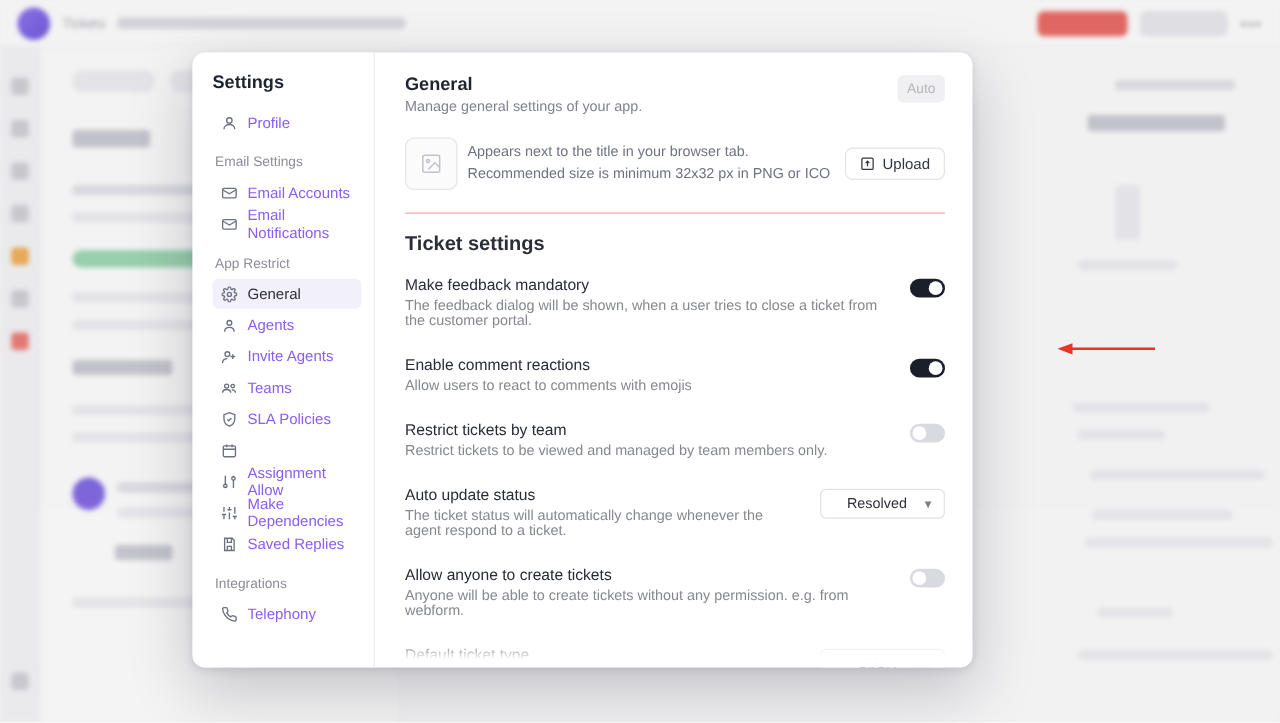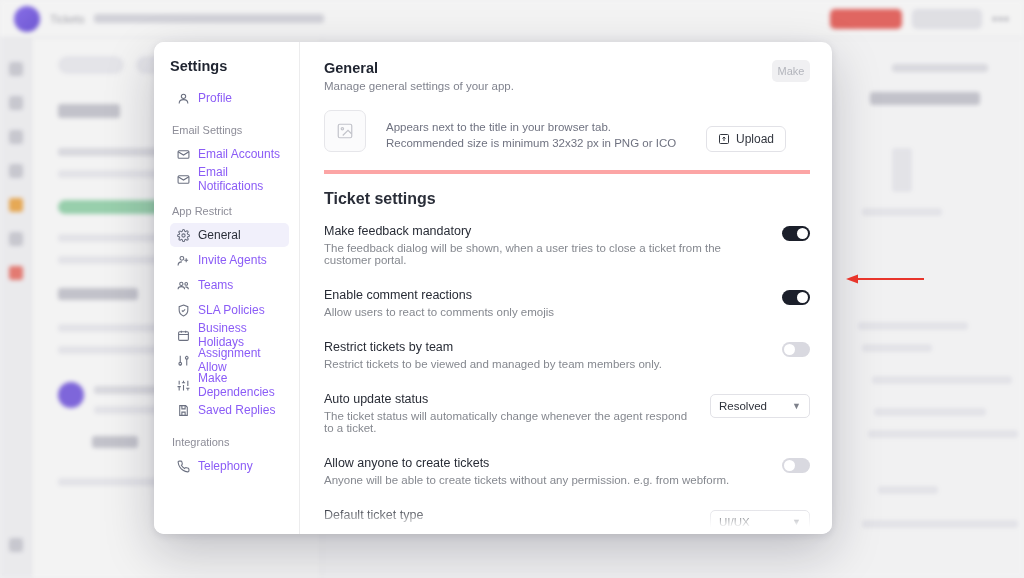--- a/index.html
+++ b/index.html
@@ -50,21 +50,21 @@
   .bg-avatar { width: 26px; height: 26px; border-radius: 50%; background: #6f51e0; }
 
   .bg-right-panel {
     position: absolute; top: 38px; left: 322px; right: 0; bottom: 0;
     background: #fdfdfe;
   }
 
   
   .overlay { position: absolute; inset: 0; background: rgba(30,30,40,0.05); }
   .modal {
-    position: absolute; left: 154px; top: 42px; width: 678px; height: 492px;
+    position: absolute; left: 154px; top: 42px; width: 624px; height: 492px;
     background: #ffffff; border-radius: 10px;
     box-shadow: 0 18px 50px rgba(20,20,40,.22), 0 2px 8px rgba(20,20,40,.10);
     display: flex; overflow: hidden;
   }
 
   
   .set-sidebar {
     width: 146px; flex: 0 0 146px; background: #ffffff;
     border-right: 1px solid #ececed; padding: 16px 10px 10px 16px;
   }
@@ -87,22 +87,22 @@
   .content-head .txt { flex: 1; }
   .h-general { font-size: 14.5px; font-weight: bold; color: #1f2430; }
   .sub-general { font-size: 11.5px; color: #80838e; margin-top: 4px; }
   .save-btn {
     width: 38px; height: 22px; border-radius: 5px; background: #f0f0f2;
     color: #b3b5bc; font-size: 11px; border: none; cursor: pointer;
     display: flex; align-items: center; justify-content: center;
   }
 
   .favicon-row {
-    display: flex; align-items: flex-end; gap: 20px; margin-top: 18px;
-    padding-bottom: 18px; border-bottom: 4px solid #fca5a5;
+    display: flex; align-items: center; gap: 8px; margin-top: 18px;
+    padding-bottom: 18px; border-bottom: 1px solid #fca5a5;
   }
   .favicon-box {
     width: 42px; height: 42px; border-radius: 7px; border: 1px solid #e6e6ea;
     background: #fbfbfc; display: flex; align-items: center; justify-content: center;
     color: #c2c3ca;
   }
   .favicon-text { flex: 1; font-size: 11.5px; color: #6f7280; line-height: 1.45; max-width: 300px; }
   .upload-btn {
     display: flex; align-items: center; gap: 6px; height: 26px; padding: 0 11px;
     border: 1px solid #e2e2e7; border-radius: 6px; background: #fff;
@@ -126,21 +126,21 @@
     position: absolute; top: 2px; left: 2px; width: 11px; height: 11px;
     border-radius: 50%; background: #fff;
   }
   .toggle.on .knob { left: 15px; }
 
   .select {
     width: 100px; height: 24px; border: 1px solid #e2e2e7; border-radius: 5px;
     background: #fff; font-size: 11.5px; color: #2d313a;
     display: flex; align-items: center; padding: 0 8px; cursor: pointer;
   }
-  .select .val { flex: 1; }
+  .select .val { flex: 1; text-align: center; }
   .select .chev { color: #7d808a; font-size: 9px; }
 
   .fade-bottom {
     position: absolute; left: 0; right: 0; bottom: 0; height: 26px;
     background: linear-gradient(to bottom, rgba(255,255,255,0), #ffffff 75%);
     pointer-events: none;
   }
 
   
   .arrow { position: absolute; left: 846px; top: 273px; width: 80px; height: 12px; }
@@ -251,20 +251,29 @@
           <svg viewBox="0 0 24 24" fill="none" stroke="currentColor" stroke-width="2">
               <circle cx="12" cy="12" r="3"></circle>
               <path d="M19.4 15a1.6 1.6 0 00.3 1.8l.1.1a2 2 0 11-2.8 2.8l-.1-.1a1.6 1.6 0 00-1.8-.3 1.6 1.6 0 00-1 1.5V21a2 2 0 11-4 0v-.1a1.6 1.6 0 00-1-1.5 1.6 1.6 0 00-1.8.3l-.1.1a2 2 0 11-2.8-2.8l.1-.1a1.6 1.6 0 00.3-1.8 1.6 1.6 0 00-1.5-1H3a2 2 0 110-4h.1a1.6 1.6 0 001.5-1 1.6 1.6 0 00-.3-1.8l-.1-.1a2 2 0 112.8-2.8l.1.1a1.6 1.6 0 001.8.3H9a1.6 1.6 0 001-1.5V3a2 2 0 114 0v.1a1.6 1.6 0 001 1.5 1.6 1.6 0 001.8-.3l.1-.1a2 2 0 112.8 2.8l-.1.1a1.6 1.6 0 00-.3 1.8V9a1.6 1.6 0 001.5 1H21a2 2 0 110 4h-.1a1.6 1.6 0 00-1.5 1z"></path>
             </svg>
         </span>
         <span>General</span>
       </div>
       <div class="nav-item">
         <span class="nav-ico">
           <svg viewBox="0 0 24 24" fill="none" stroke="currentColor" stroke-width="2">
+              <circle cx="12" cy="8" r="3.5"></circle>
+              <path d="M5 21c0-4 3.1-6.5 7-6.5s7 2.5 7 6.5"></path>
+            </svg>
+        </span>
+        <span>Agents</span>
+      </div>
+      <div class="nav-item">
+        <span class="nav-ico">
+          <svg viewBox="0 0 24 24" fill="none" stroke="currentColor" stroke-width="2">
               <circle cx="9" cy="8" r="3.5"></circle>
               <path d="M2 21c0-4 3.1-6.5 7-6.5"></path>
               <path d="M17 8v7M13.5 11.5h7"></path>
             </svg>
         </span>
         <span>Invite Agents</span>
       </div>
       <div class="nav-item">
         <span class="nav-ico">
           <svg viewBox="0 0 24 24" fill="none" stroke="currentColor" stroke-width="2">
@@ -285,21 +294,20 @@
         </span>
         <span>SLA Policies</span>
       </div>
       <div class="nav-item">
         <span class="nav-ico">
           <svg viewBox="0 0 24 24" fill="none" stroke="currentColor" stroke-width="2">
               <rect x="3" y="5" width="18" height="16" rx="2"></rect>
               <path d="M3 10h18M8 3v4M16 3v4"></path>
             </svg>
         </span>
-        <span>Business Holidays</span>
       </div>
       <div class="nav-item">
         <span class="nav-ico">
           <svg viewBox="0 0 24 24" fill="none" stroke="currentColor" stroke-width="2">
               <path d="M6 3v12M6 21v-2M18 3v2M18 9v12"></path>
               <circle cx="6" cy="18" r="2.5"></circle>
               <circle cx="18" cy="7" r="2.5"></circle>
             </svg>
         </span>
         <span>Assignment Allow</span>
@@ -334,21 +342,21 @@
       </div>
     </div>
 
     <div class="set-content">
 
       <div class="content-head">
         <div class="txt">
           <div class="h-general">General</div>
           <div class="sub-general">Manage general settings of your app.</div>
         </div>
-        <button class="save-btn">Make</button>
+        <button class="save-btn">Auto</button>
       </div>
 
       <div class="favicon-row">
         <div class="favicon-box">
           <svg viewBox="0 0 24 24" fill="none" stroke="currentColor" stroke-width="1.6" style="width:18px;height:18px;">
               <rect x="3" y="3" width="18" height="18" rx="2"></rect>
               <circle cx="8.5" cy="9" r="1.6"></circle>
               <path d="M21 16l-5-5-7 7"></path>
             </svg>
         </div>
@@ -374,21 +382,21 @@
         <div class="ctrl">
           <div class="toggle on">
               <span class="knob"></span>
             </div>
         </div>
       </div>
 
       <div class="srow">
         <div class="labels">
           <div class="lab">Enable comment reactions</div>
-          <div class="desc">Allow users to react to comments only emojis</div>
+          <div class="desc">Allow users to react to comments with emojis</div>
         </div>
         <div class="ctrl">
           <div class="toggle on">
               <span class="knob"></span>
             </div>
         </div>
       </div>
 
       <div class="srow">
         <div class="labels">

